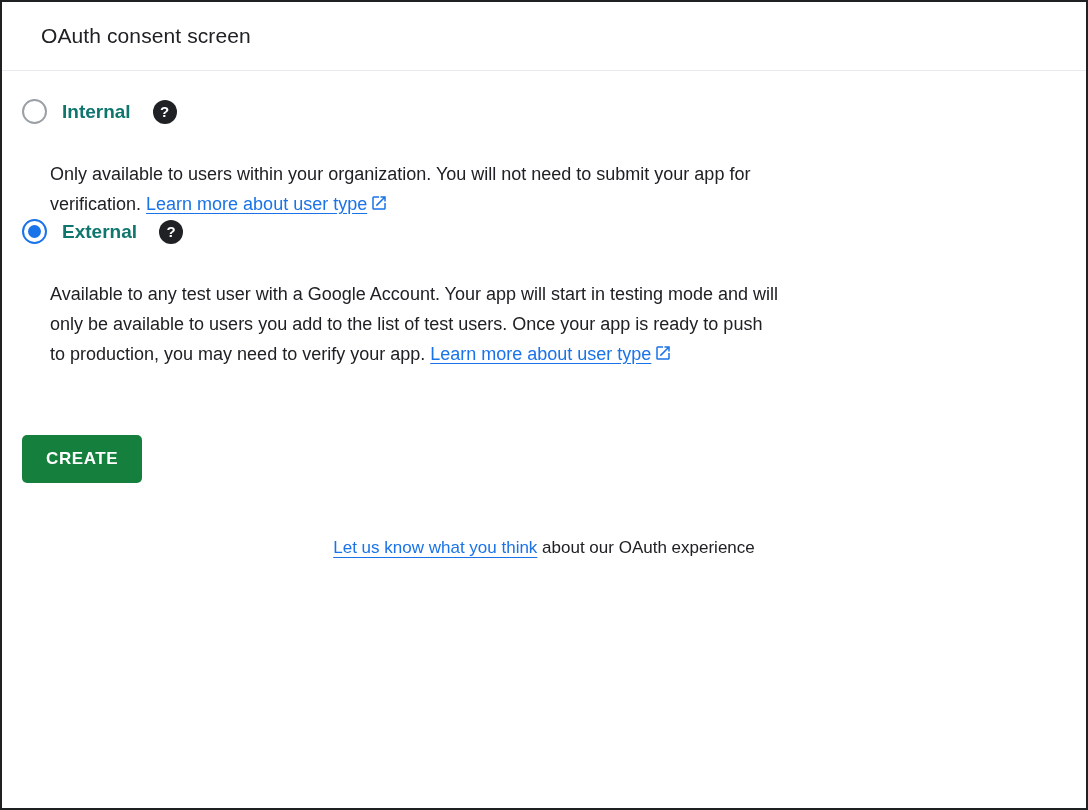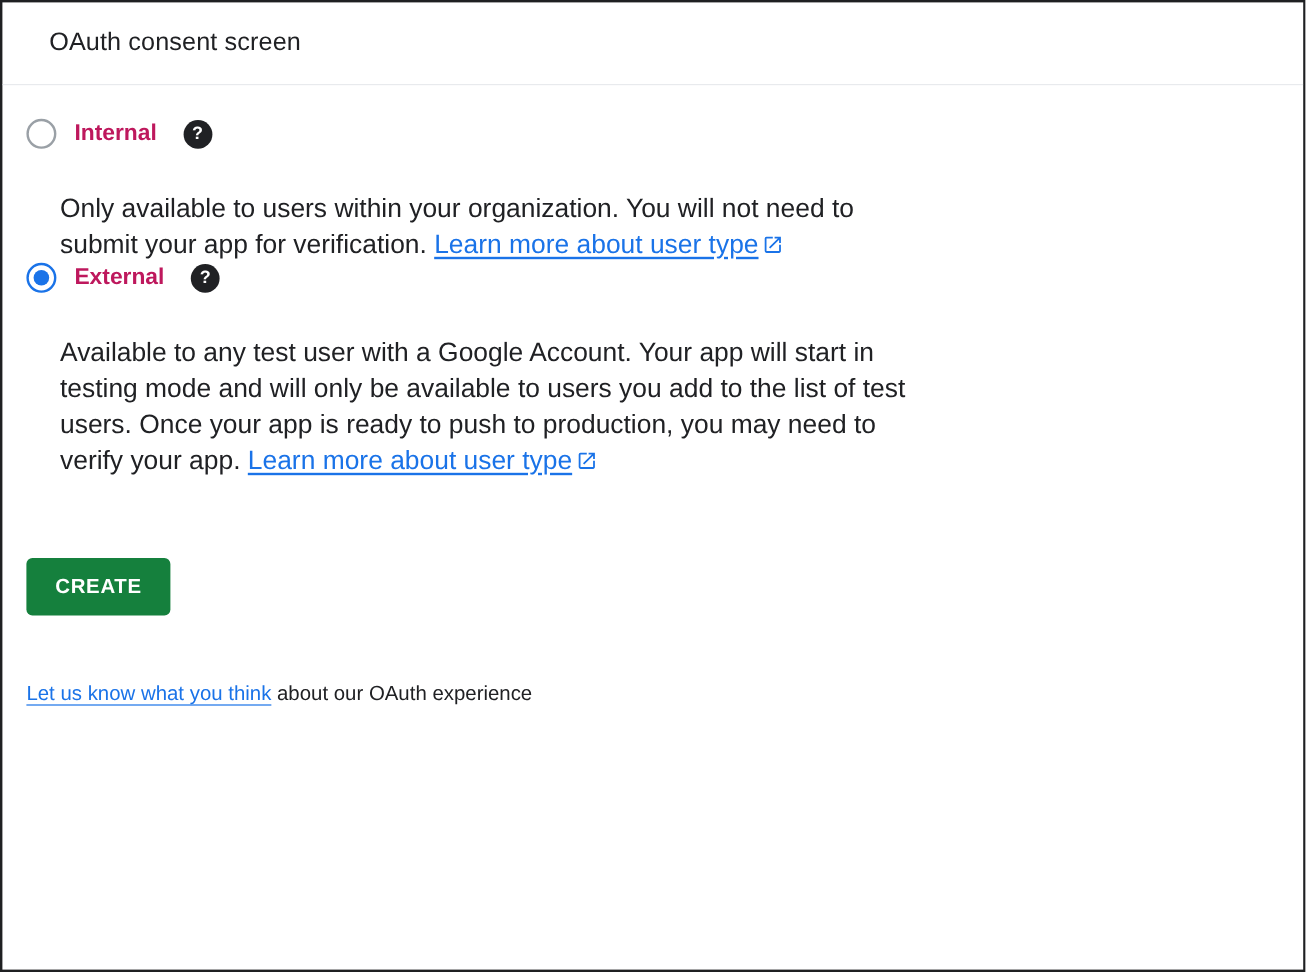--- a/index.html
+++ b/index.html
@@ -66,40 +66,40 @@
     position: absolute;
     left: 3.5px; top: 3.5px;
     width: 13px; height: 13px;
     border-radius: 50%;
     background: #1a73e8;
   }
   .option-label {
     margin-left: 15px;
     font-size: 19px;
     font-weight: 700;
-    color: #be185d;
+    color: #0f766e;
   }
   .help-icon {
     margin-left: 22px;
     width: 24px;
     height: 24px;
     border-radius: 50%;
     background: #202124;
     color: #ffffff;
     font-size: 15px;
     font-weight: 700;
     display: inline-flex;
     align-items: center;
     justify-content: center;
     cursor: pointer;
     user-select: none;
   }
   .option-desc {
     margin: 35px 0 0 28px;
-    font-size: 22px;
+    font-size: 18px;
     line-height: 30px;
     max-width: 730px;
     color: #202124;
   }
   .learn-link {
     color: #1a73e8;
     text-decoration: underline;
     text-underline-offset: 3px;
     white-space: nowrap;
   }
@@ -119,20 +119,21 @@
     font-family: "Liberation Sans", sans-serif;
     font-size: 17px;
     font-weight: 700;
     letter-spacing: 0.6px;
     cursor: pointer;
   }
   .footer {
     margin-top: 55px;
     font-size: 17px;
     color: #202124;
+    text-align: center;
   }
   .footer a {
     color: #1a73e8;
     text-decoration: underline;
     text-underline-offset: 4px;
   }
 </style>
 </head>
 <body>
 

